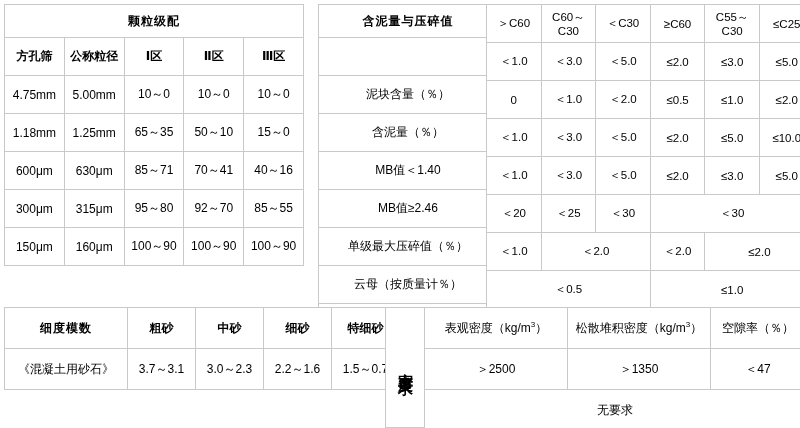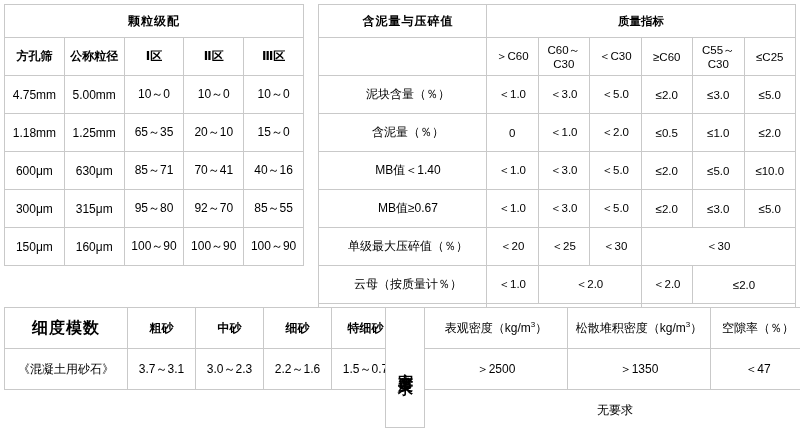--- a/index.html
+++ b/index.html
@@ -36,21 +36,21 @@
 
   
   #t3{position:absolute;left:486px;top:4px;width:310px;}
   #t3 td{height:35px;font-size:11.5px;}
   #t3 .title{height:30px;}
   #t3 .qcol{width:51.6px;}
 
   
   #t4{position:absolute;left:4px;top:307px;width:380px;}
   #t4 td{height:38px;font-size:12px;}
-  #t4 .fm{width:120px;font-size:16px;font-weight:bold;letter-spacing:1px;}
+  #t4 .fm{width:120px;font-size:12px;font-weight:bold;letter-spacing:1px;}
   #t4 .cc{width:65px;}
 
   
   #t5{position:absolute;left:385px;top:307px;width:38px;height:117px;}
   #t5 td{height:117px;width:38px;}
   .vert{
     writing-mode:vertical-rl;
     text-orientation:upright;
     font-size:15px;font-weight:bold;letter-spacing:3px;
     line-height:1;
@@ -86,21 +86,21 @@
       <td>4.75mm</td>
       <td>5.00mm</td>
       <td>10～0</td>
       <td>10～0</td>
       <td>10～0</td>
     </tr>
     <tr>
       <td>1.18mm</td>
       <td>1.25mm</td>
       <td>65～35</td>
-      <td>20～10</td>
+      <td>50～10</td>
       <td>15～0</td>
     </tr>
     <tr>
       <td>600μm</td>
       <td>630μm</td>
       <td>85～71</td>
       <td>70～41</td>
       <td>40～16</td>
     </tr>
     <tr>
@@ -131,39 +131,36 @@
     <tr>
       <td>泥块含量（％）</td>
     </tr>
     <tr>
       <td>含泥量（％）</td>
     </tr>
     <tr>
       <td>MB值＜1.40</td>
     </tr>
     <tr>
-      <td>MB值≥0.67</td>
+      <td>MB值≥2.46</td>
     </tr>
     <tr>
       <td>单级最大压碎值（％）</td>
     </tr>
     <tr>
       <td>云母（按质量计％）</td>
     </tr>
     <tr>
       <td>硫化物及硫酸盐含量（％）</td>
     </tr>
   </tbody>
     </table>
 
   <table id="t3">
     <tbody>
-        <tr>
-      <td class="title midtitle" colspan="6">质量指标</td>
-    </tr>
     <tr>
       <td class="qcol">＞C60</td>
       <td class="qcol">C60～C30</td>
       <td class="qcol">＜C30</td>
       <td class="qcol">≥C60</td>
       <td class="qcol">C55～C30</td>
       <td class="qcol">≤C25</td>
     </tr>
     <tr>
       <td>＜1.0</td>

